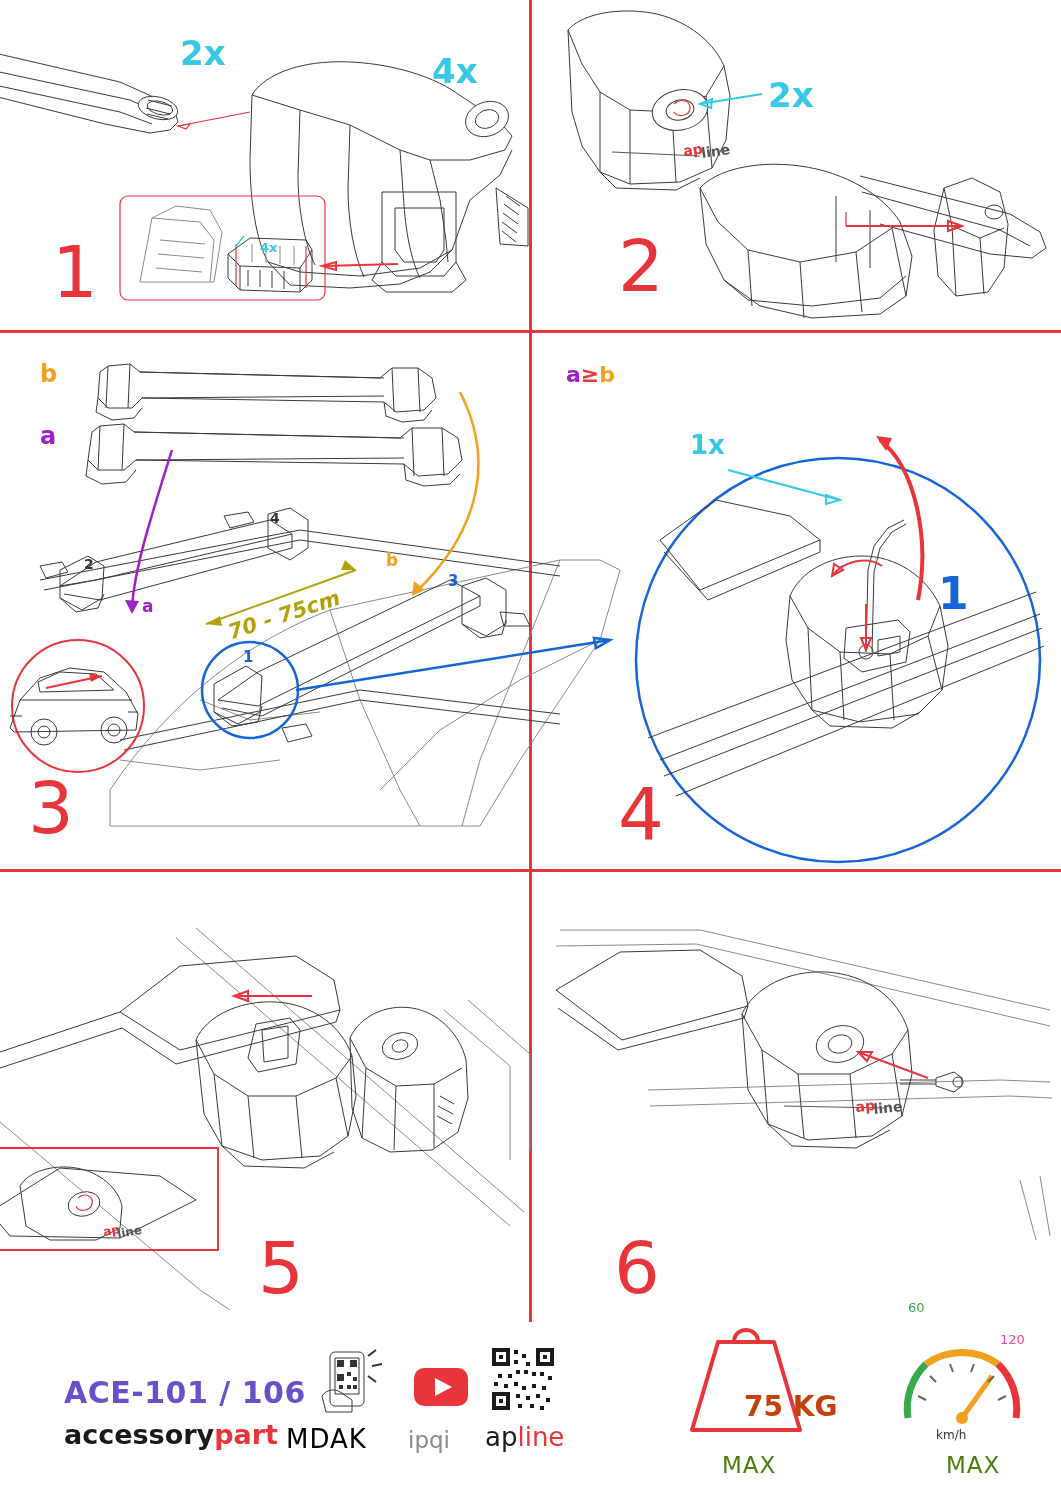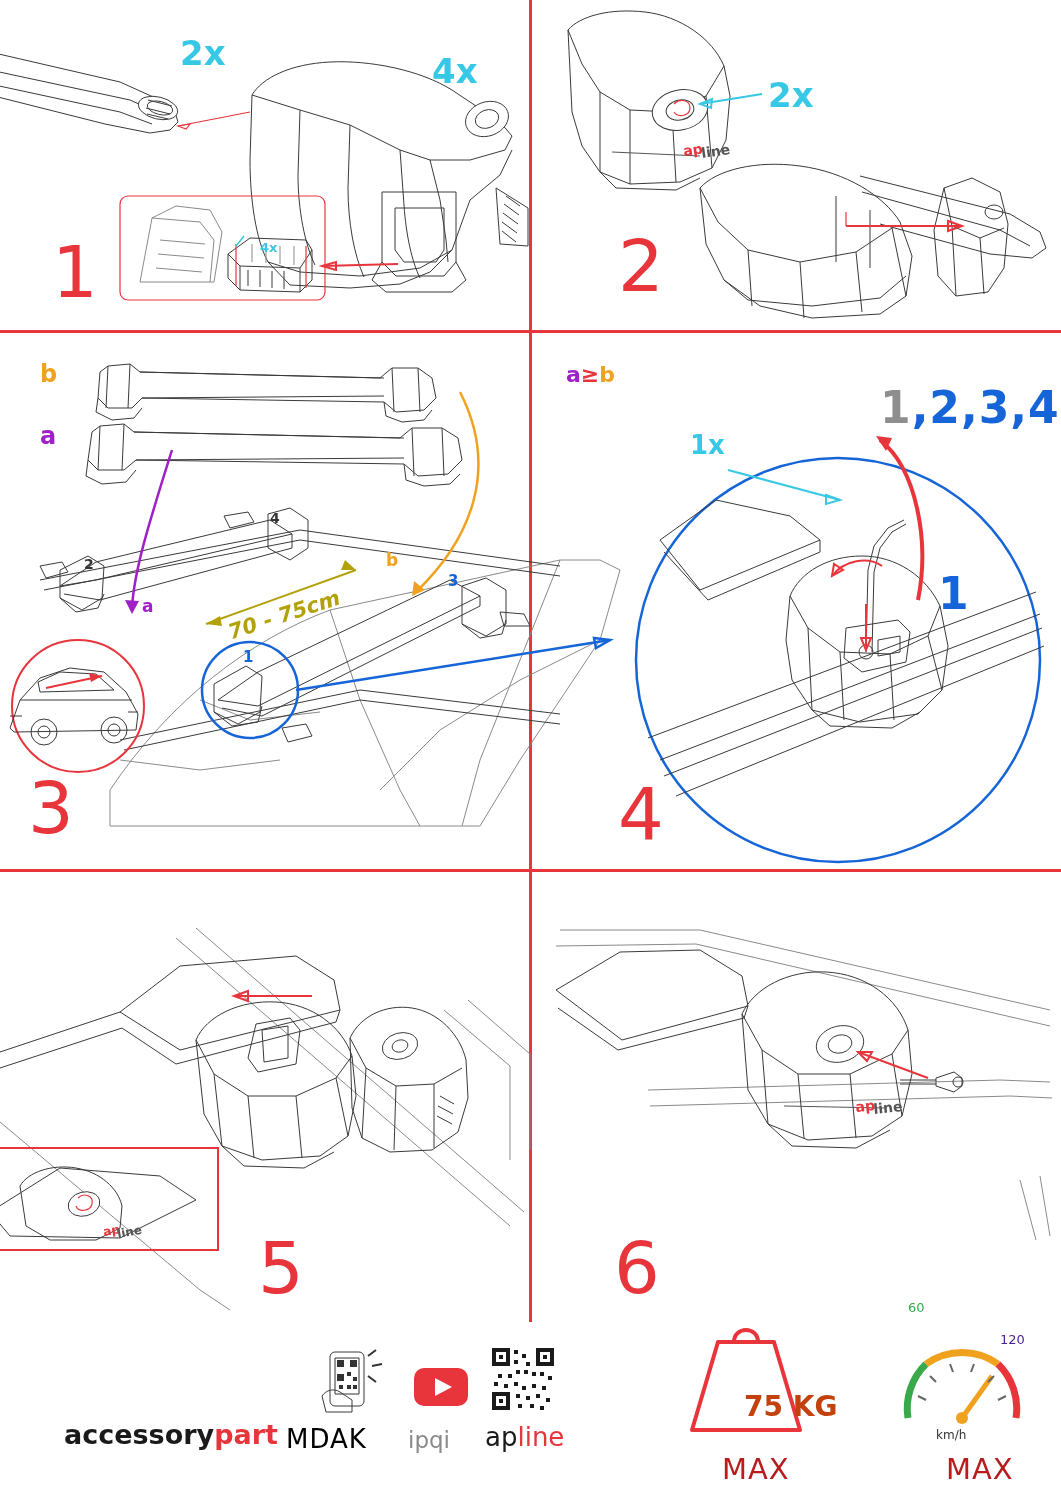--- a/index.html
+++ b/index.html
@@ -114,22 +114,22 @@
     left: 485px;
     top: 1422px;
     font-size: 26px;
     font-weight: 400;
     font-family: "DejaVu Sans", sans-serif;
   }
   .apline .p1 { color: #1a1a1a; }
   .apline .p2 { color: #e8353c; }
   .maxlabel {
     position: absolute;
-    font-size: 29px;
-    color: #b91c1c;
+    font-size: 23px;
+    color: #4d7c0f;
     font-family: "DejaVu Sans", sans-serif;
     letter-spacing: 1px;
   }
   .weight-text {
     position: absolute;
     color: #c2410c;
     font-size: 28px;
     font-weight: 700;
     font-family: "DejaVu Sans", sans-serif;
     margin-left: 32px;
@@ -567,34 +567,32 @@
   <div class="idx" style="left:243px; top:648px;">1</div>
   <div class="idxdark" style="left:84px; top:556px;">2</div>
   <div class="idx" style="left:448px; top:572px;">3</div>
   <div class="idxdark" style="left:270px; top:510px;">4</div>
   <div class="stepnum" style="left:28px; top:772px;">3</div>
 
   <div class="ab-text" style="left:566px; top:362px;">
     <span style="color:#a020c8;">a</span><span style="color:#e8353c;">≥</span><span style="color:#f0a11e;">b</span>
   </div>
   <div class="qty small" style="left:690px; top:432px;">1x</div>
-  <div class="bignums" style="left:880px; top:382px;">
-    <span style="color:#8e8e8e;">1</span><span style="color:#1565d8;">,2,3,4</span>
-  </div>
   <div class="one-red" style="left:938px; top:568px;">1</div>
   <div class="stepnum" style="left:618px; top:778px;">4</div>
 
   <div class="stepnum" style="left:258px; top:1232px;">5</div>
   <div class="stepnum" style="left:614px; top:1232px;">6</div>
 
+  <div class="ace-code">ACE-101 / 106</div>
   <div class="accessorypart"><span class="a1">accessory</span><span class="a2">part</span></div>
   <div class="mdak">MDAK</div>
   <div class="ipqi">ipqi</div>
   <div class="apline"><span class="p1">ap</span><span class="p2">line</span></div>
 
   <div class="weight-text" style="left:712px; top:1390px;">75 KG</div>
   <div class="maxlabel" style="left:722px; top:1452px;">MAX</div>
   <div class="maxlabel" style="left:946px; top:1452px;">MAX</div>
   <div class="kmh" style="left:936px; top:1428px;">km/h</div>
   <div class="gauge-tick" style="left:908px; top:1300px; color:#3aa94a;">60</div>
-  <div class="gauge-tick" style="left:1000px; top:1332px; color:#4c1d95;">120</div>
+  <div class="gauge-tick" style="left:1000px; top:1332px; color:#ec4899;">120</div>
 
 </div>
 
 </body></html>

